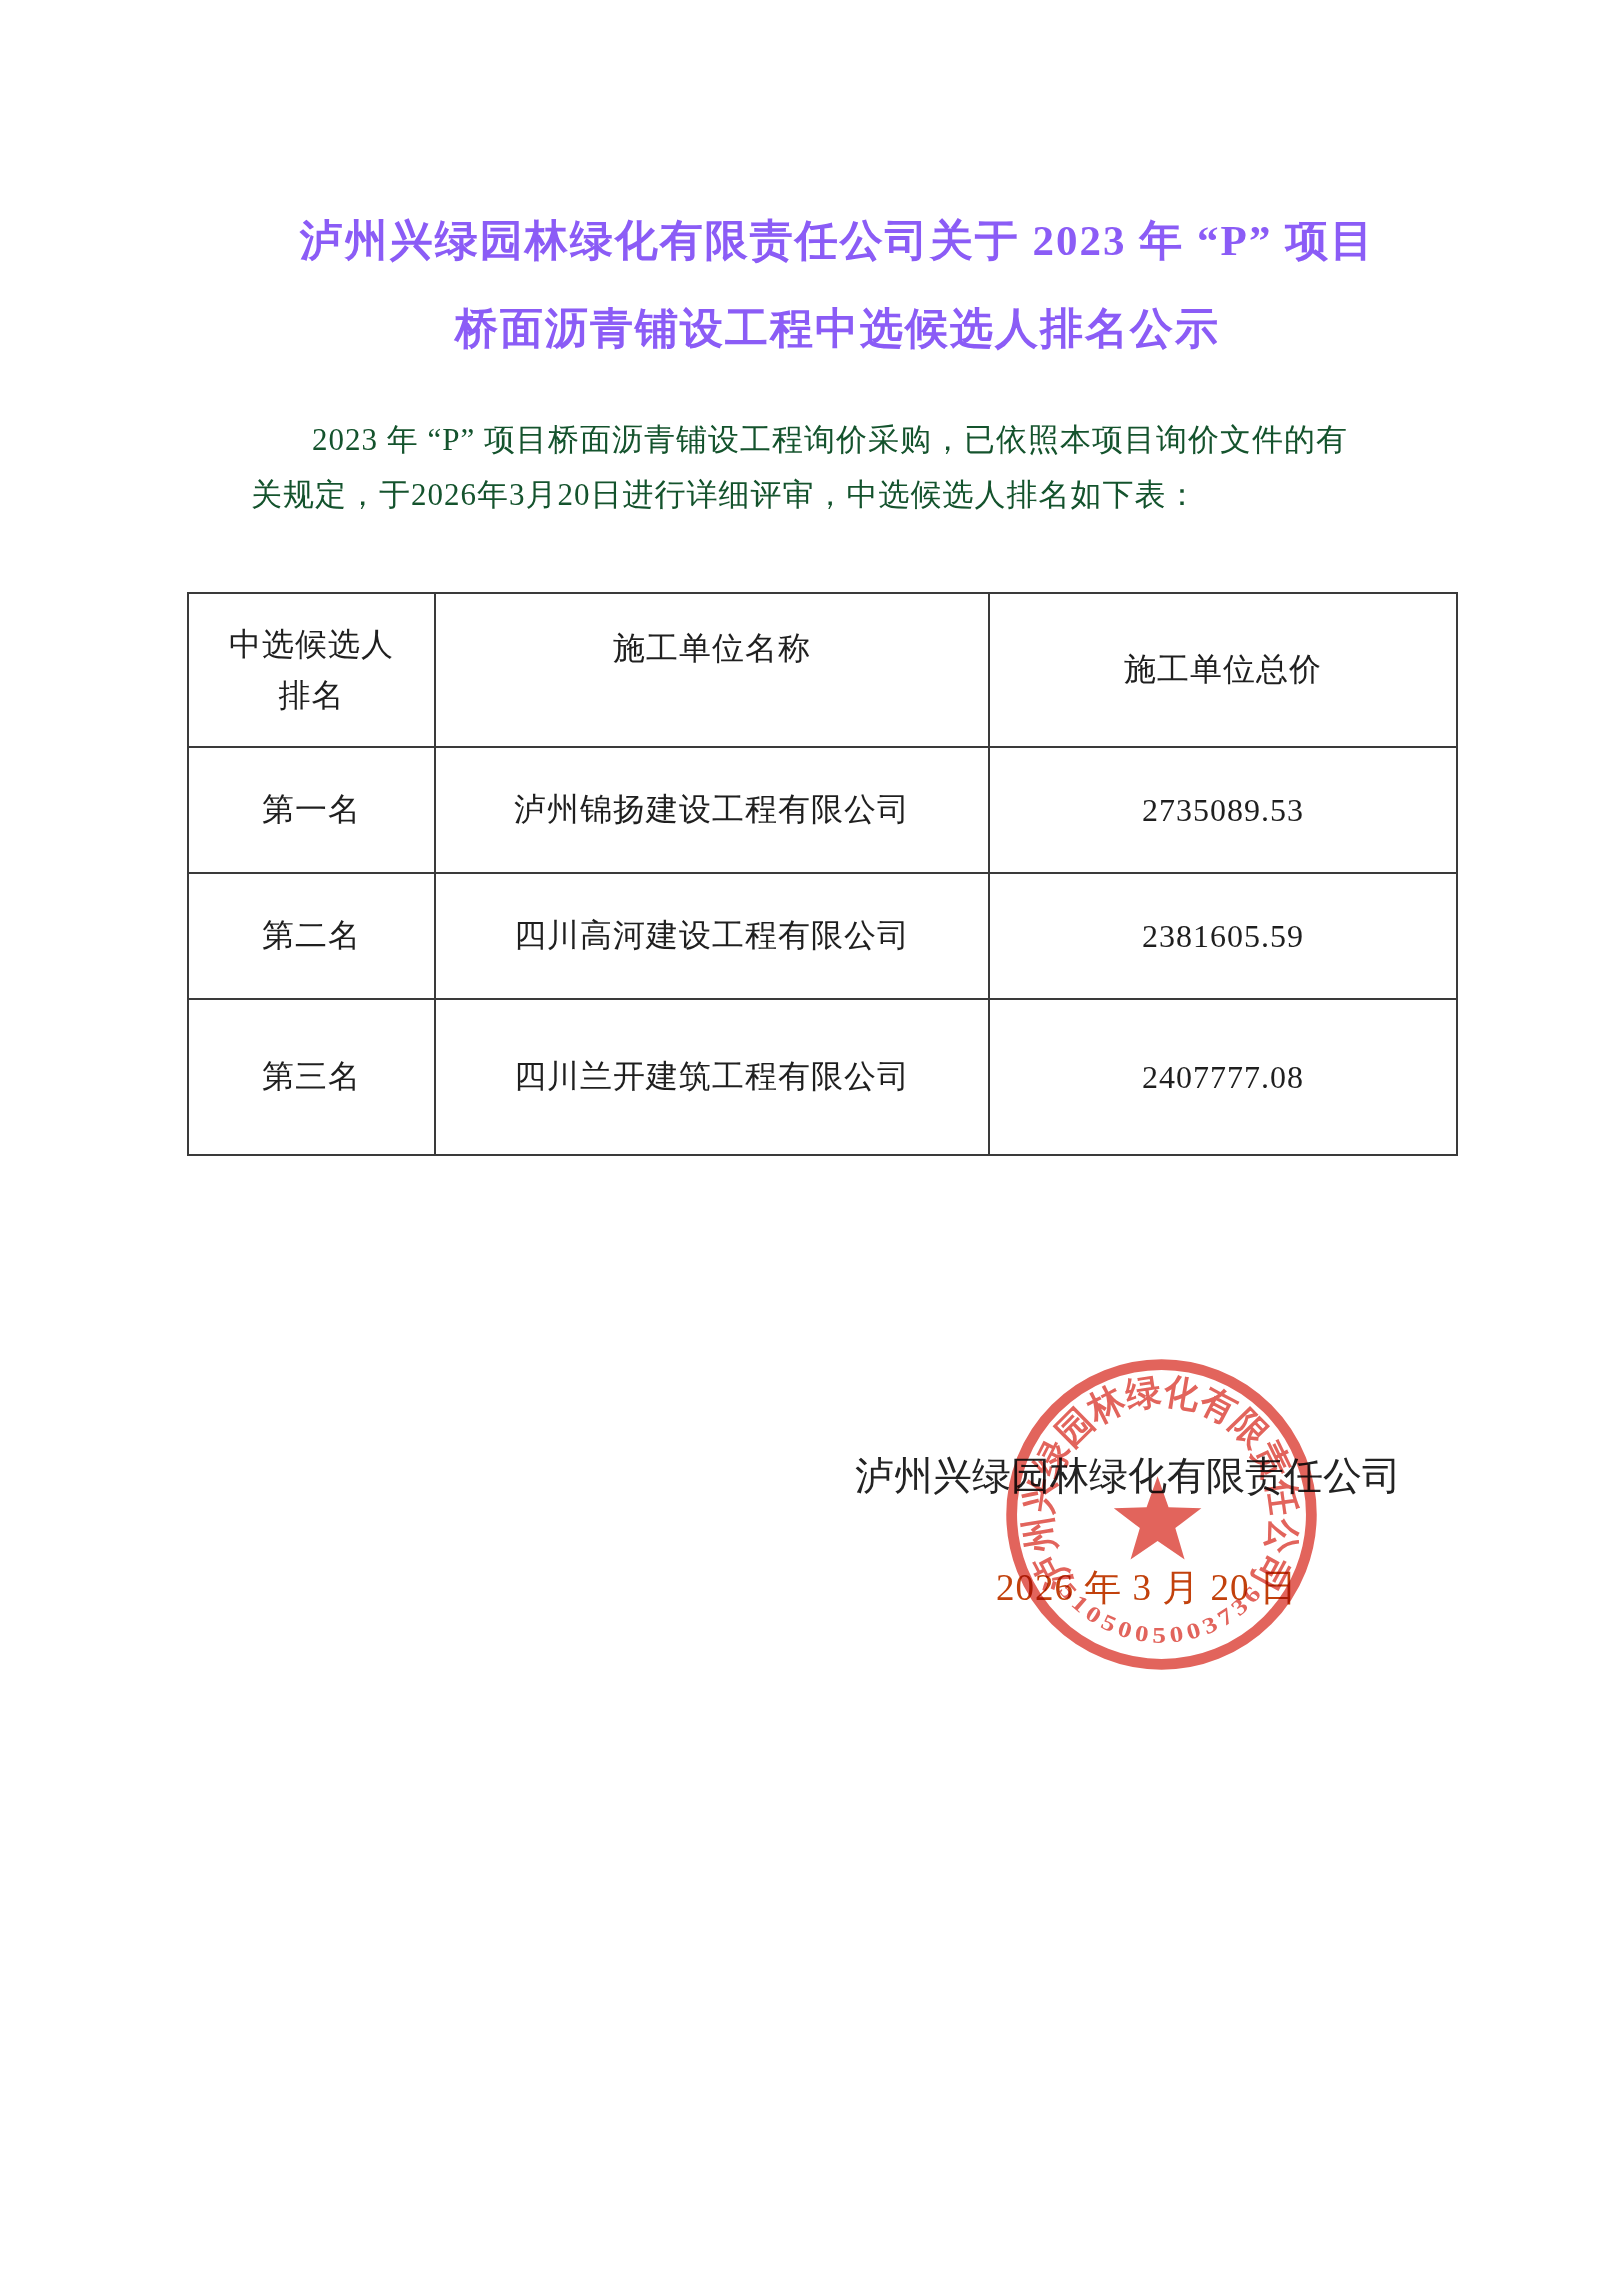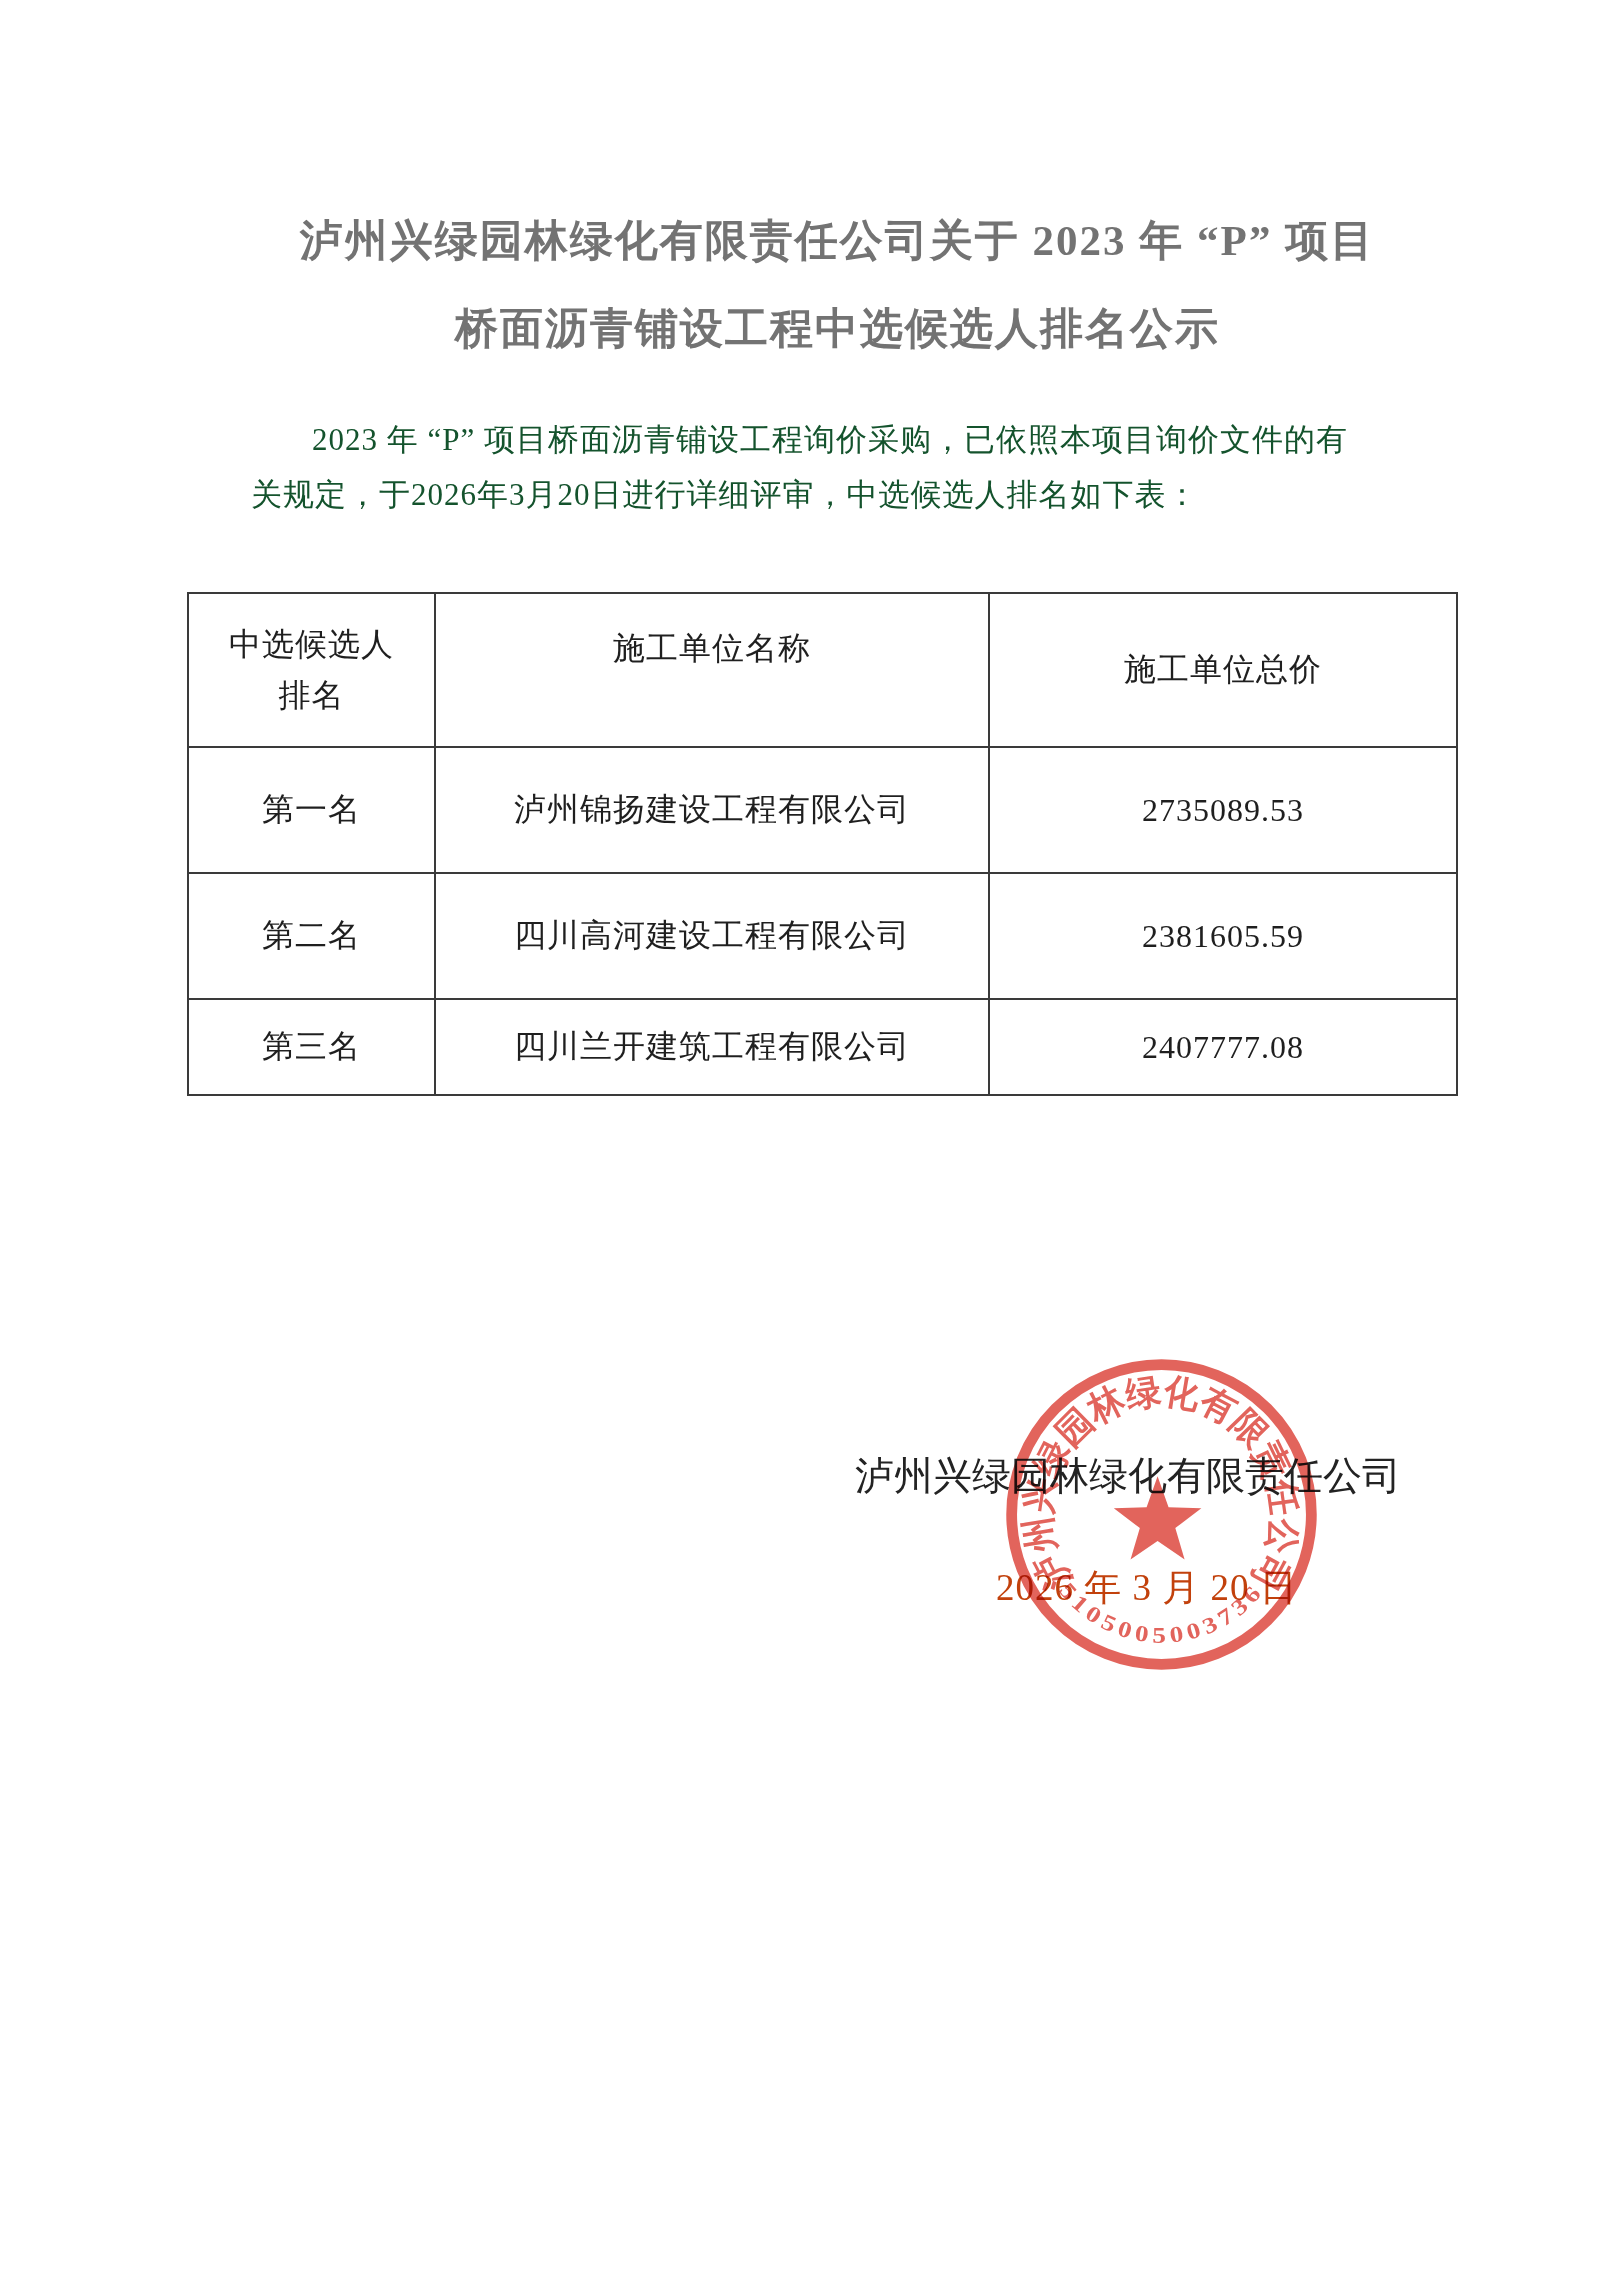--- a/index.html
+++ b/index.html
@@ -7,21 +7,21 @@
     width:1621px;height:2294px;
     background:#ffffff;
     position:relative;
     font-family:"Liberation Serif","DejaVu Serif",serif;
     color:#222;
     overflow:hidden;
   }
   .abs{position:absolute;white-space:nowrap;line-height:1.08;}
   .title-line{
     left:176px;width:1323px;text-align:center;
-    font-size:43px;font-weight:bold;color:#737373;
+    font-size:43px;font-weight:bold;color:#8b5cf6;
     letter-spacing:2px;
   }
   .body-line{
     font-size:31px;color:#14532d;letter-spacing:1px;
   }
   .doc-table{
     position:absolute;left:187px;top:592px;
     border-collapse:collapse;table-layout:fixed;
     width:1268px;
   }
@@ -74,21 +74,21 @@
   <tr>
     <td class="c-rank">第一名</td>
     <td class="c-company">泸州锦扬建设工程有限公司</td>
     <td class="c-price">2735089.53</td>
   </tr>
   <tr>
     <td class="c-rank">第二名</td>
     <td class="c-company">四川高河建设工程有限公司</td>
     <td class="c-price">2381605.59</td>
   </tr>
-  <tr style="height:96px">
+  <tr style="height:156px">
     <td class="c-rank">第三名</td>
     <td class="c-company">四川兰开建筑工程有限公司</td>
     <td class="c-price">2407777.08</td>
   </tr>
 </tbody>
   </table>
 
 <div class="abs sig-company">泸州兴绿园林绿化有限责任公司</div>
 <div class="abs sig-date">2026 年 3 月 20 日</div>
 

